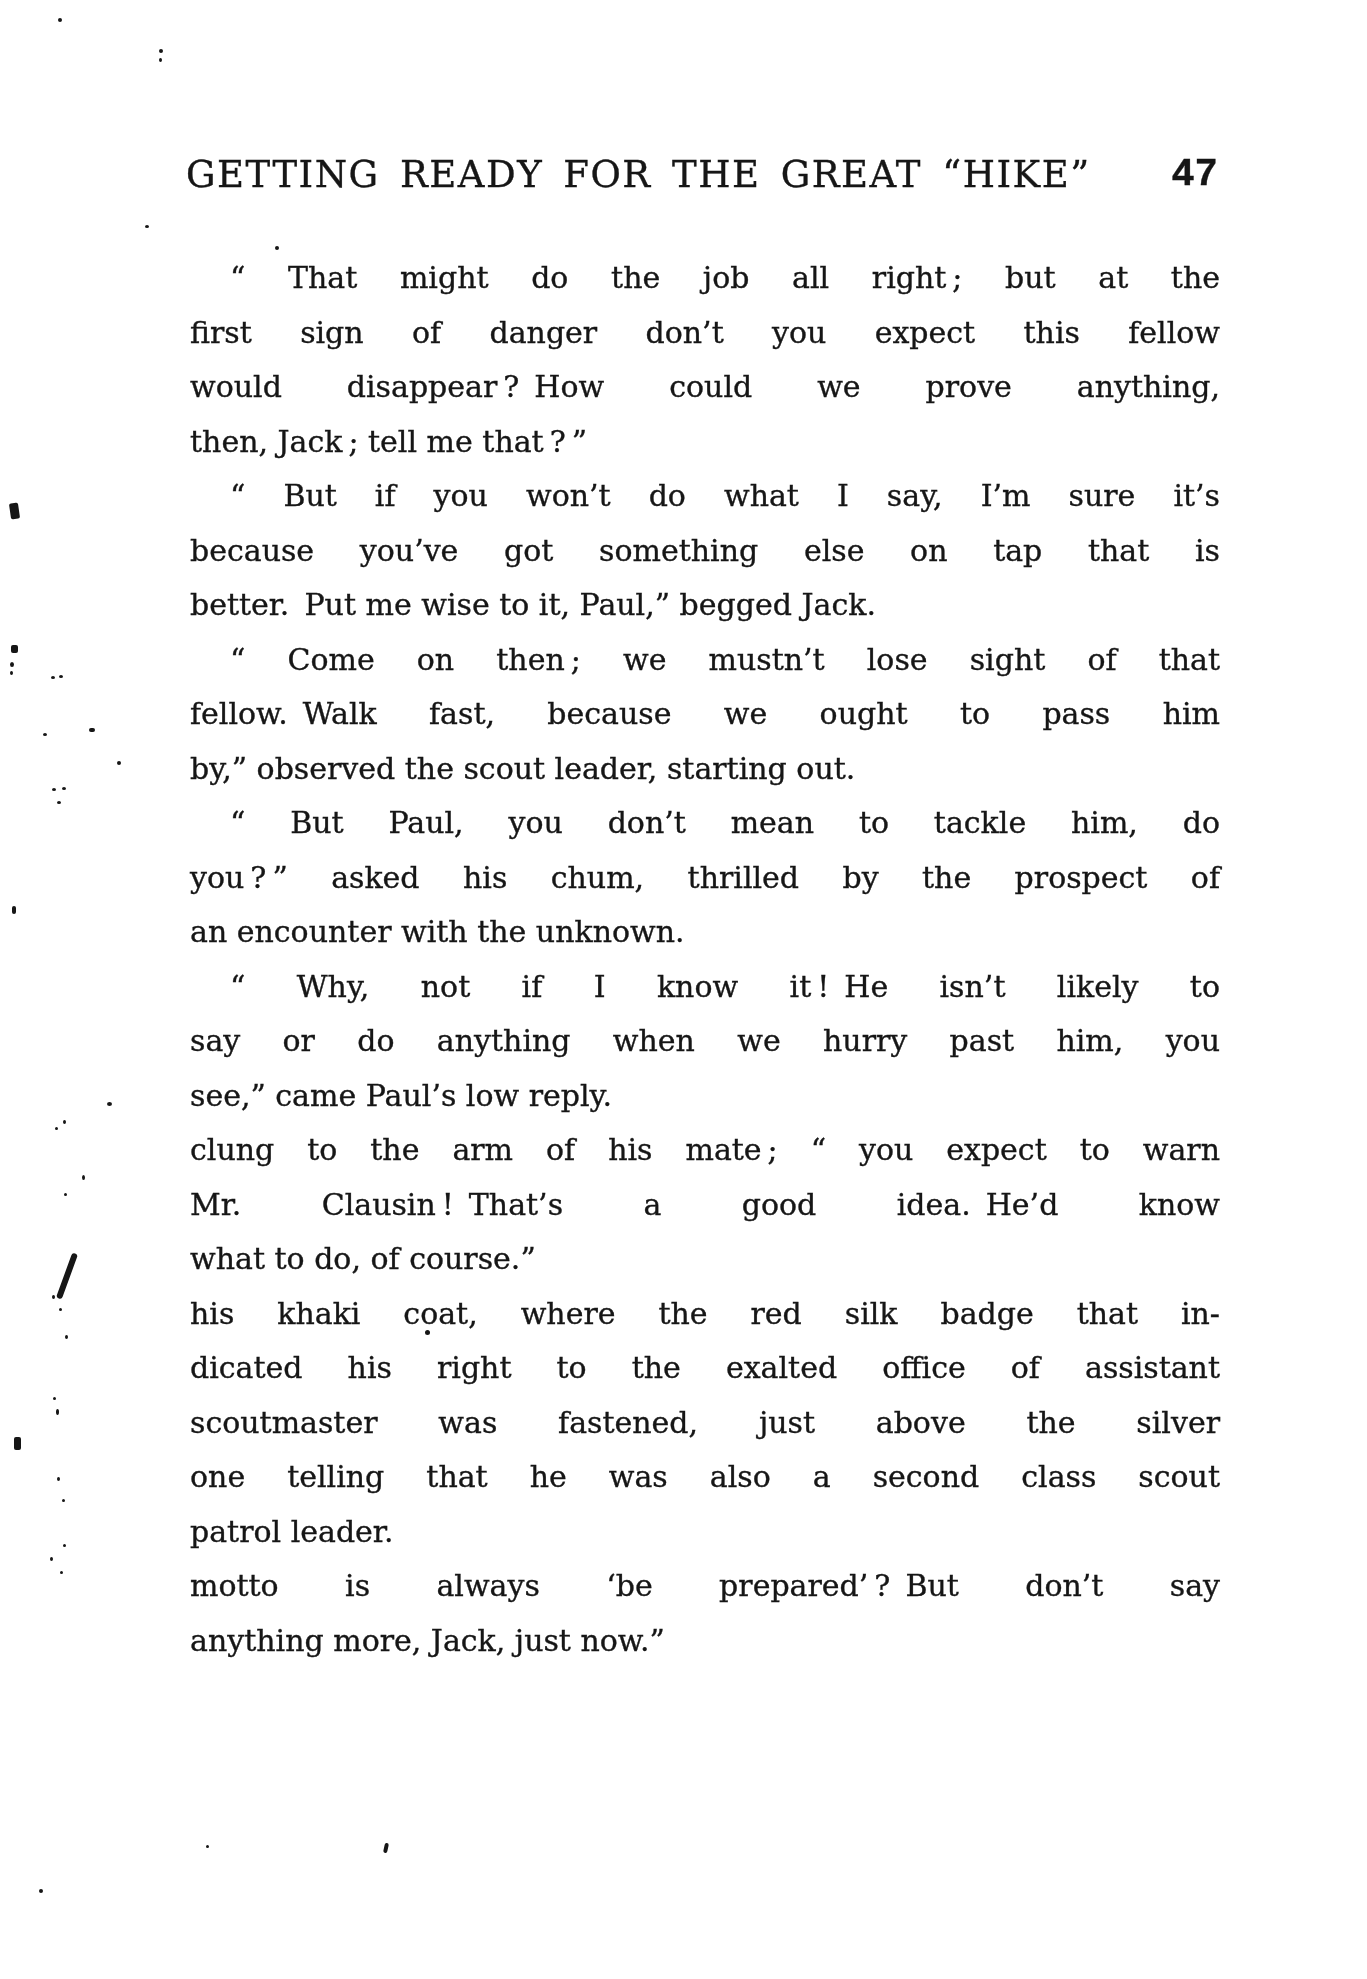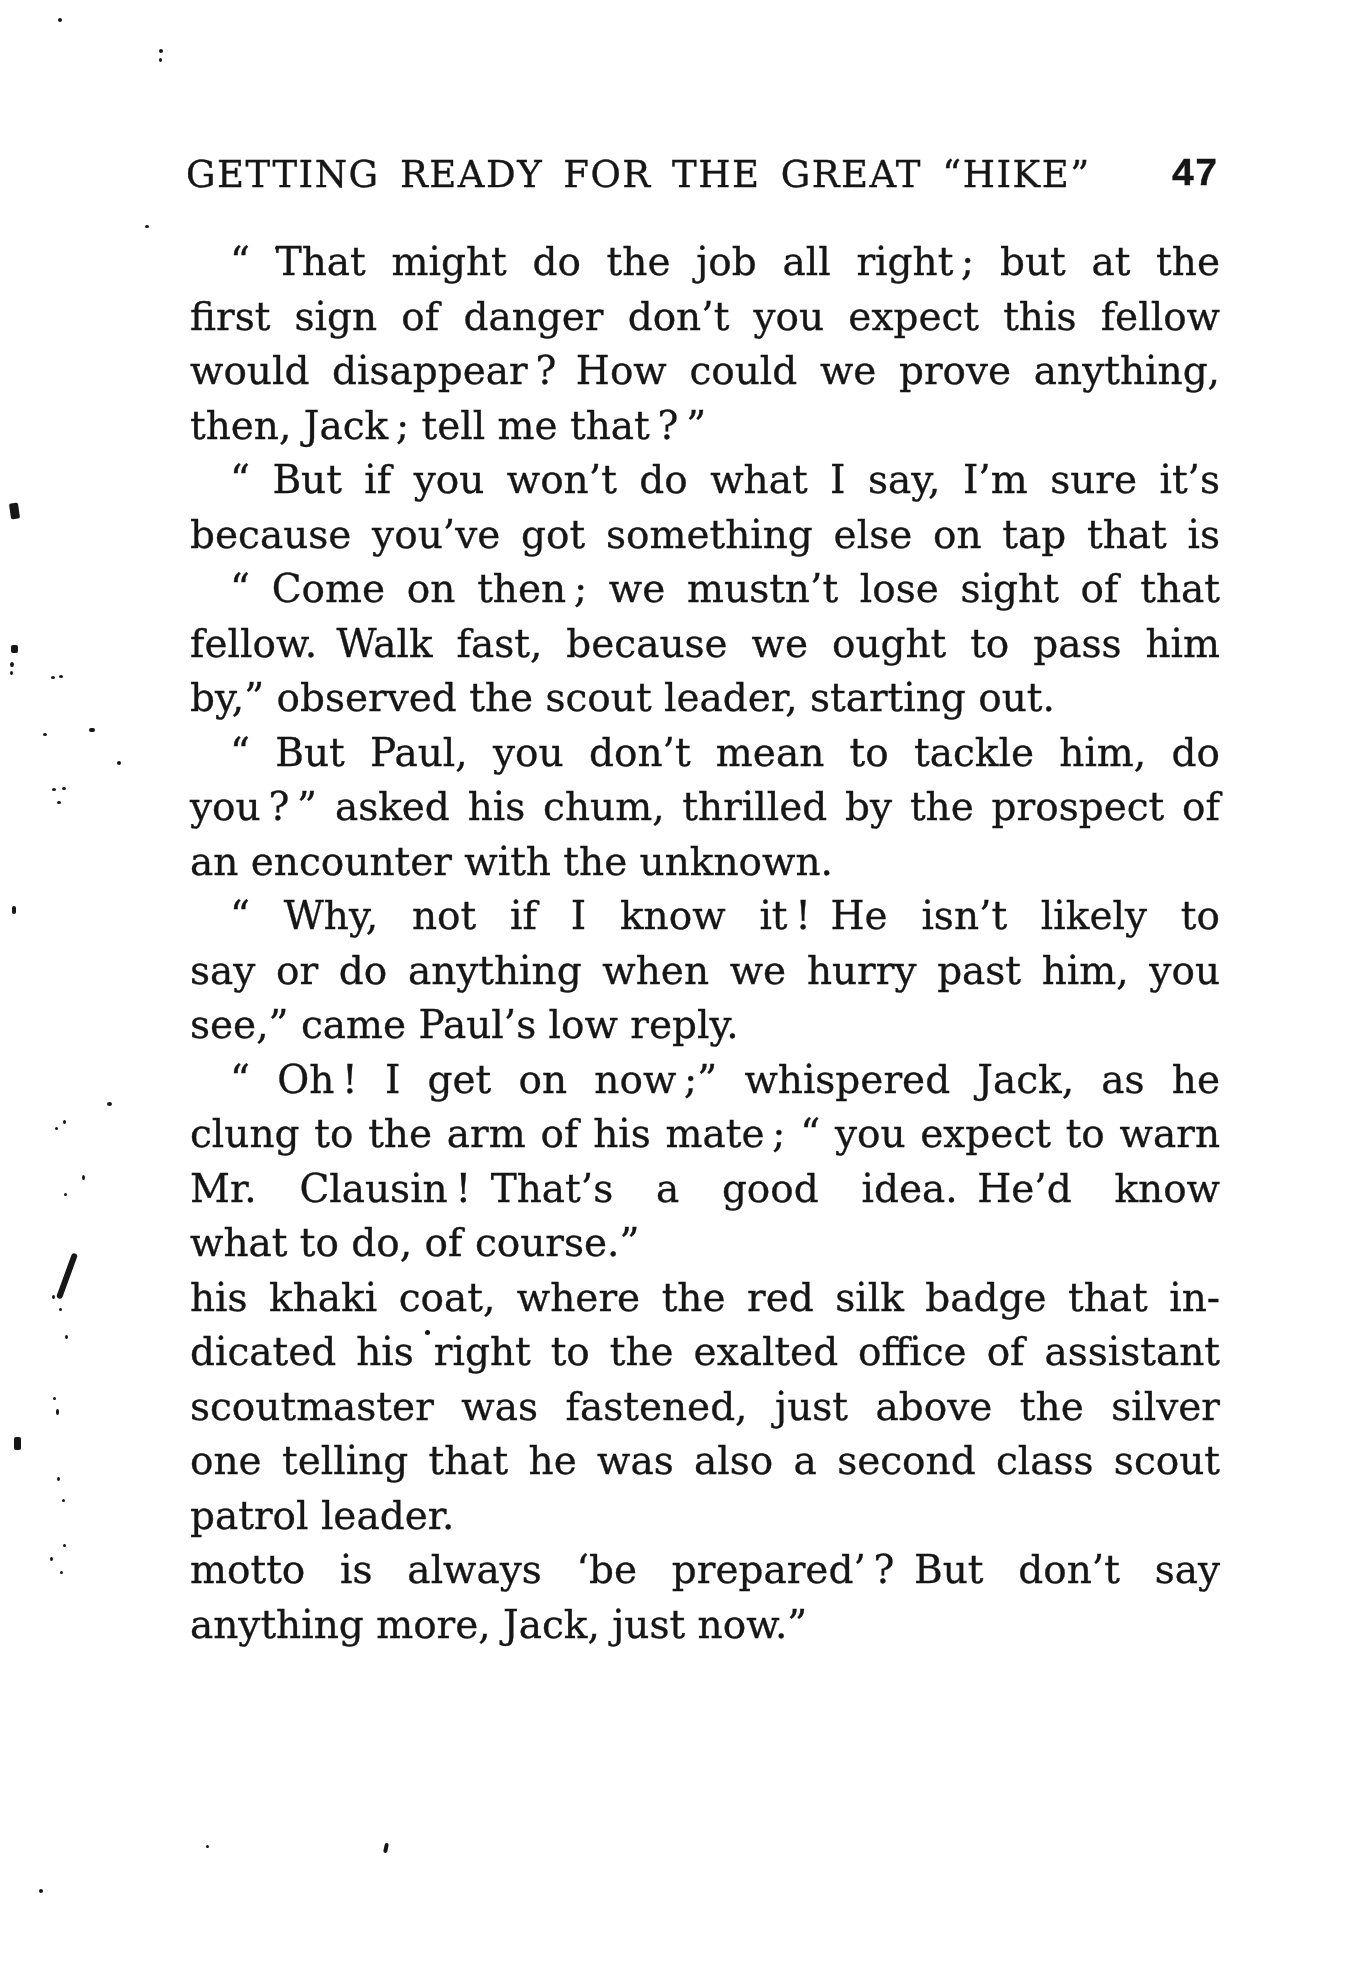--- a/index.html
+++ b/index.html
@@ -18,22 +18,22 @@
     display:flex; justify-content:space-between; align-items:flex-start;
     font-size:37px; line-height:46px;
     letter-spacing:1.5px; word-spacing:7px;
     white-space:nowrap;
   }
   .head-page-num {
     font-weight:bold; font-size:39px; letter-spacing:0;font-family:Liberation Mono, monospace;
   }
   .text-block {
     position:absolute;
-    left:190px; top:235px; width:1030px;
-    font-size:39px; line-height:54.5px;
+    left:190px; top:251px; width:1030px;
+    font-size:30px; line-height:54.5px;
   }
   .para { margin:0; }
   .line {
     text-align:justify;
     text-align-last:justify;
   }
   .line.last { text-align-last:left; }
   .line.first { text-indent:40px; }
   .speck {
     position:absolute;
@@ -67,38 +67,38 @@
   <main class="text-block">
     <div class="para">
       <div class="line first">“ That might do the job all right ; but at the</div>
       <div class="line">first sign of danger don’t you expect this fellow</div>
       <div class="line">would disappear ? How could we prove anything,</div>
       <div class="line last">then, Jack ; tell me that ? ”</div>
     </div>
     <div class="para">
       <div class="line first">“ But if you won’t do what I say, I’m sure it’s</div>
       <div class="line">because you’ve got something else on tap that is</div>
+      <div class="line last">better. Put me wise to it, Paul,” begged Jack.</div>
     </div>
     <div class="para">
       <div class="line first">“ Come on then ; we mustn’t lose sight of that</div>
       <div class="line">fellow. Walk fast, because we ought to pass him</div>
       <div class="line last">by,” observed the scout leader, starting out.</div>
     </div>
     <div class="para">
       <div class="line first">“ But Paul, you don’t mean to tackle him, do</div>
       <div class="line">you ? ” asked his chum, thrilled by the prospect of</div>
       <div class="line last">an encounter with the unknown.</div>
     </div>
     <div class="para">
       <div class="line first">“ Why, not if I know it ! He isn’t likely to</div>
       <div class="line">say or do anything when we hurry past him, you</div>
       <div class="line last">see,” came Paul’s low reply.</div>
     </div>
     <div class="para">
-      <div class="line first">“ Oh ! I get on now ;” whispered Jack, as he</div>
       <div class="line">clung to the arm of his mate ; “ you expect to warn</div>
       <div class="line">Mr. Clausin ! That’s a good idea. He’d know</div>
       <div class="line last">what to do, of course.”</div>
     </div>
     <div class="para">
       <div class="line">his khaki coat, where the red silk badge that in-</div>
       <div class="line">dicated his right to the exalted office of assistant</div>
       <div class="line">scoutmaster was fastened, just above the silver</div>
       <div class="line">one telling that he was also a second class scout</div>
       <div class="line last">patrol leader.</div>

